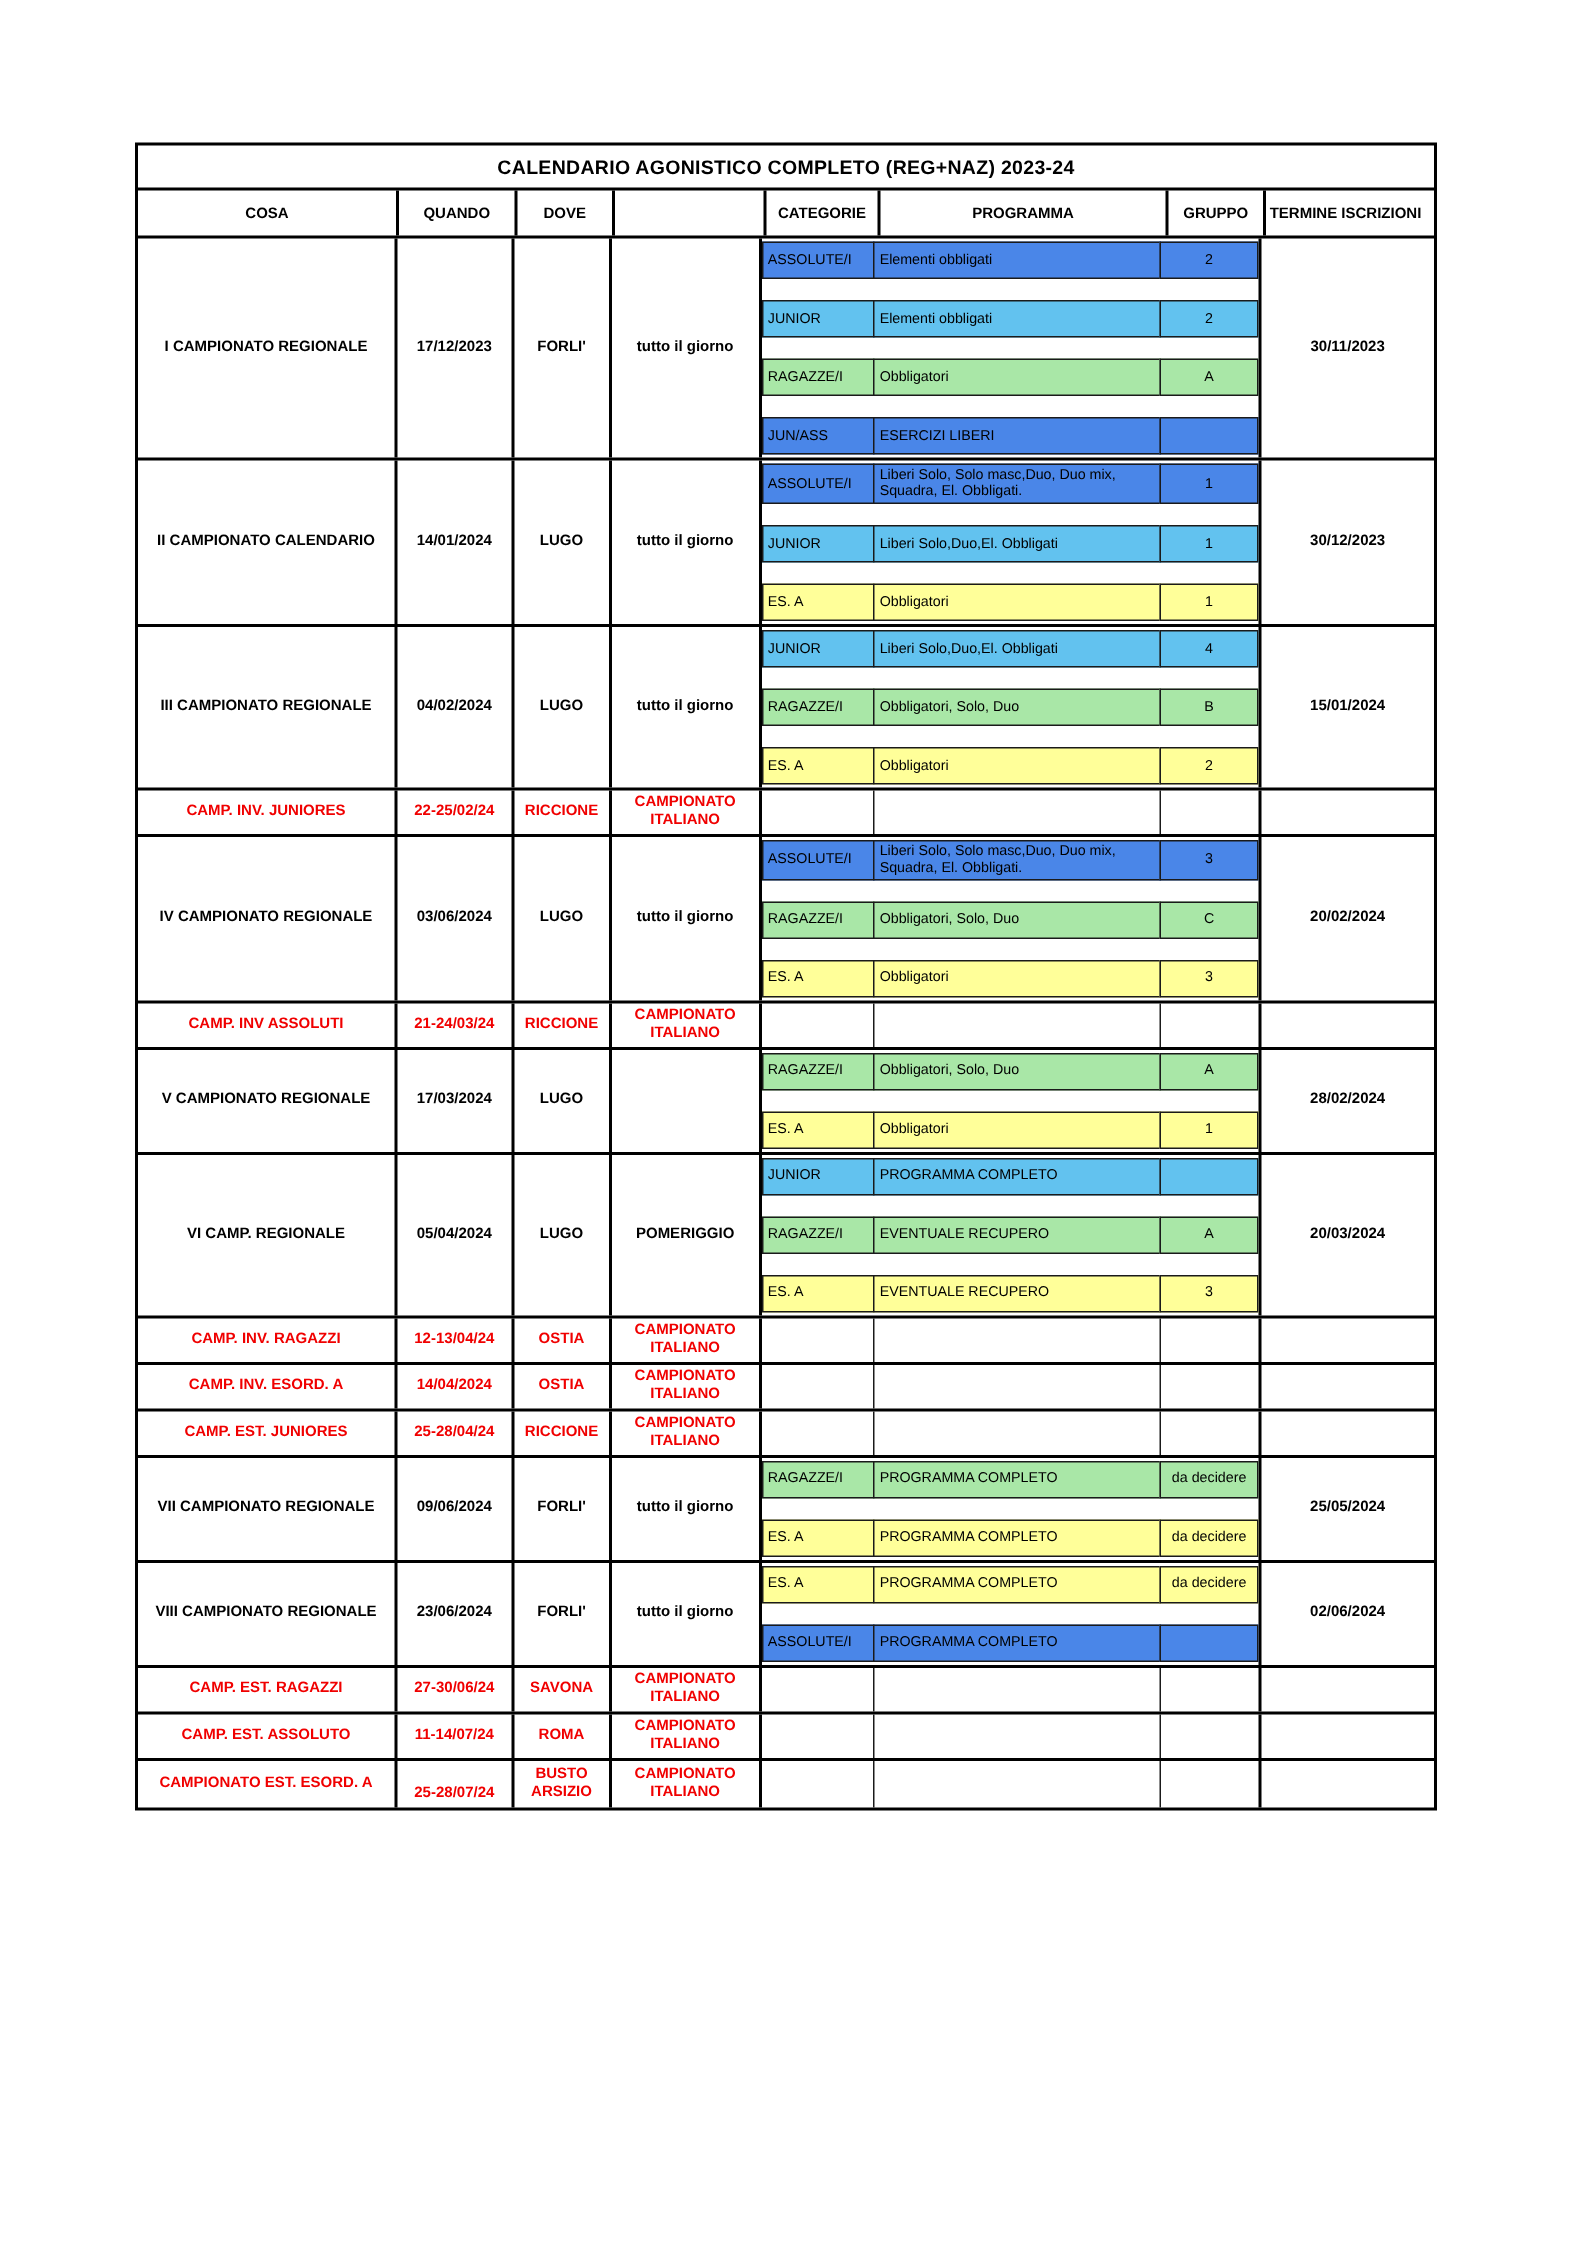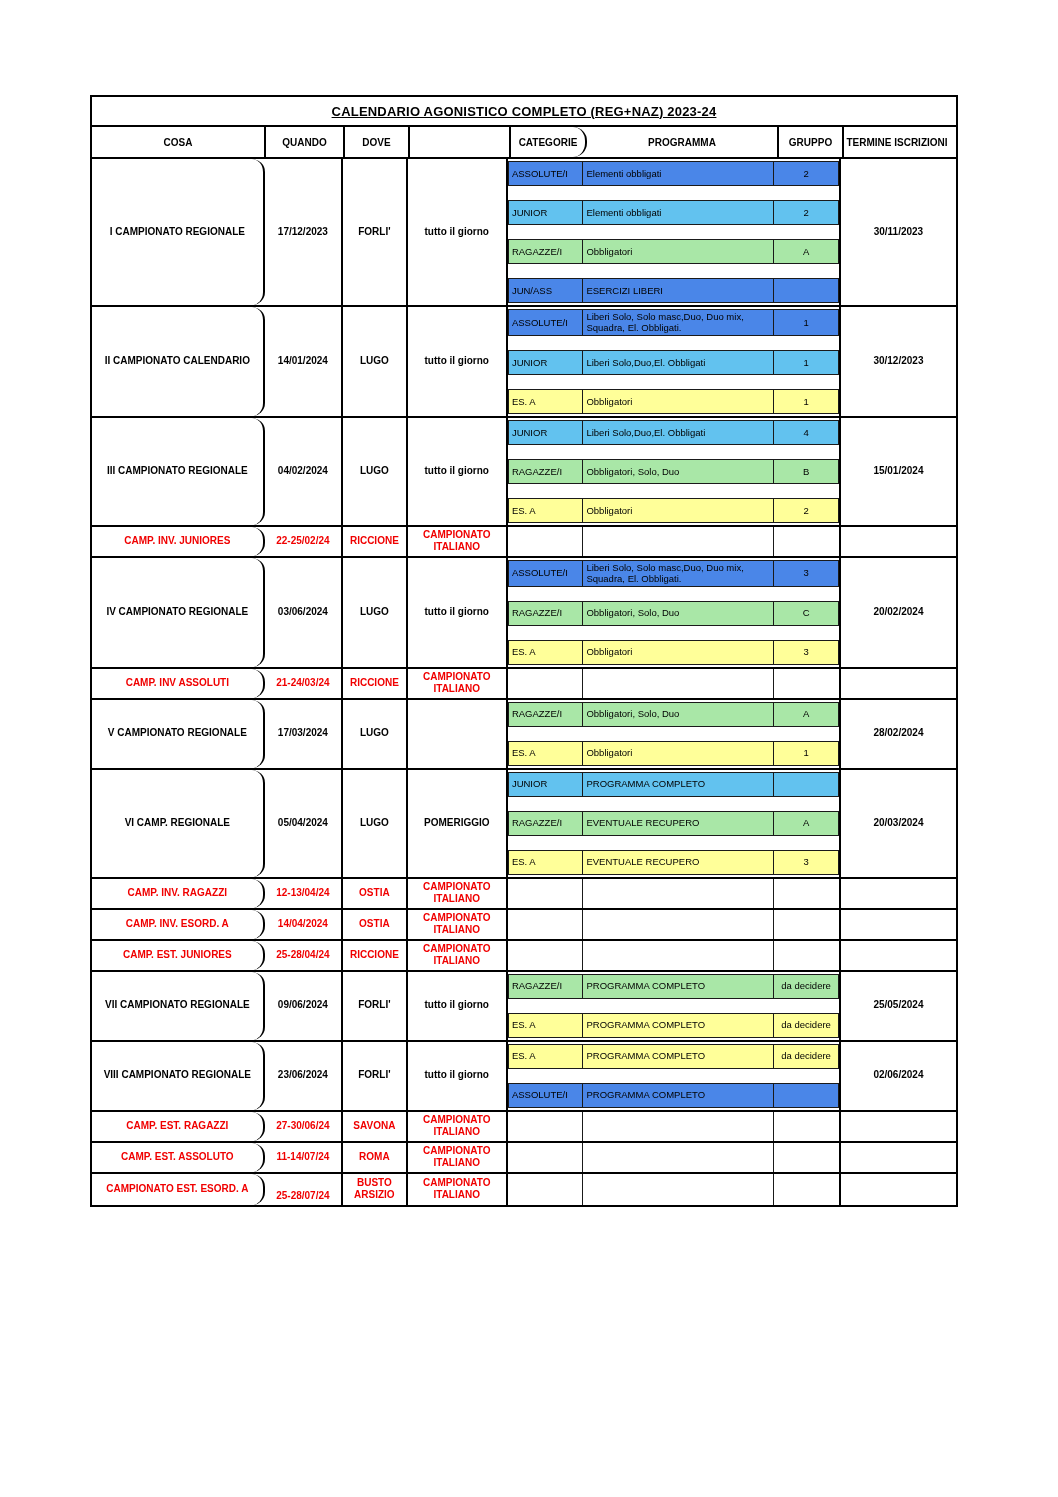--- a/index.html
+++ b/index.html
@@ -9,37 +9,37 @@
     font-family:"Liberation Sans", sans-serif;
     color:#000;
   }
   .calendar-table {
     position:absolute; left:90px; top:95px; width:868px;
     border:2px solid #000; background:#fff;
   }
   .title-row {
     height:30px; display:flex; align-items:center; justify-content:center;
     border-bottom:2px solid #000;
-    font-weight:bold; font-size:13px; letter-spacing:.2px;text-decoration:underline;
+    font-weight:bold; font-size:13px; letter-spacing:.2px;
   }
   .header-row { display:flex; height:32px; border-bottom:2px solid #000; }
   .header-cell {
     display:flex; align-items:center; justify-content:center;
     font-weight:bold; font-size:10px; border-right:2px solid #000;
     white-space:nowrap; overflow:hidden;
   }
   .header-cell:last-child { border-right:none; }
   .group-row { display:flex; border-bottom:2px solid #000; align-items:stretch; }
   .group-row:last-child { border-bottom:none; }
   .lcell {
     display:flex; align-items:center; justify-content:center; text-align:center;
     font-weight:bold; font-size:10px; border-right:2px solid #000;
     padding:1px 2px; line-height:1.25;
   }
-  .c-cosa { width:174px;border-radius:13px; }
+  .c-cosa { width:174px; }
   .c-quando { width:79px; }
   .c-dove { width:65px; }
   .c-nota { width:101px; }
   .c-mid { width:333px; border-right:2px solid #000; display:flex; flex-direction:column;
            justify-content:center; padding:2px 0; row-gap:14px; }
   .c-termine { width:116px; border-right:none; }
   .prog-row { display:flex; min-height:25px; align-items:stretch; }
   .pcell {
     display:flex; align-items:center; font-size:9.5px; line-height:1.2;
     border:1px solid #1a1a1a; padding:1px 3px;
@@ -59,21 +59,21 @@
 </head>
 <body>
 
 <div class="calendar-table">
   <div class="title-row">CALENDARIO AGONISTICO COMPLETO (REG+NAZ) 2023-24</div>
   <div class="header-row">
       <div class="header-cell" style="width: 174px;">COSA</div>
       <div class="header-cell" style="width: 79px;">QUANDO</div>
       <div class="header-cell" style="width: 65px;">DOVE</div>
       <div class="header-cell" style="width: 101px;"></div>
-      <div class="header-cell" style="width: 76px; border-radius: 14px;">CATEGORIE</div>
+      <div class="header-cell" style="width: 76px;">CATEGORIE</div>
       <div class="header-cell" style="width: 192px;">PROGRAMMA</div>
       <div class="header-cell" style="width: 65px;">GRUPPO</div>
       <div class="header-cell" style="width: 106px;">TERMINE ISCRIZIONI</div>
     </div>
   <div>
       <div class="group-row">
         <div class="lcell c-cosa">I CAMPIONATO REGIONALE</div>
         <div class="lcell c-quando">17/12/2023</div>
         <div class="lcell c-dove">FORLI'</div>
         <div class="lcell c-nota">tutto il giorno</div>

